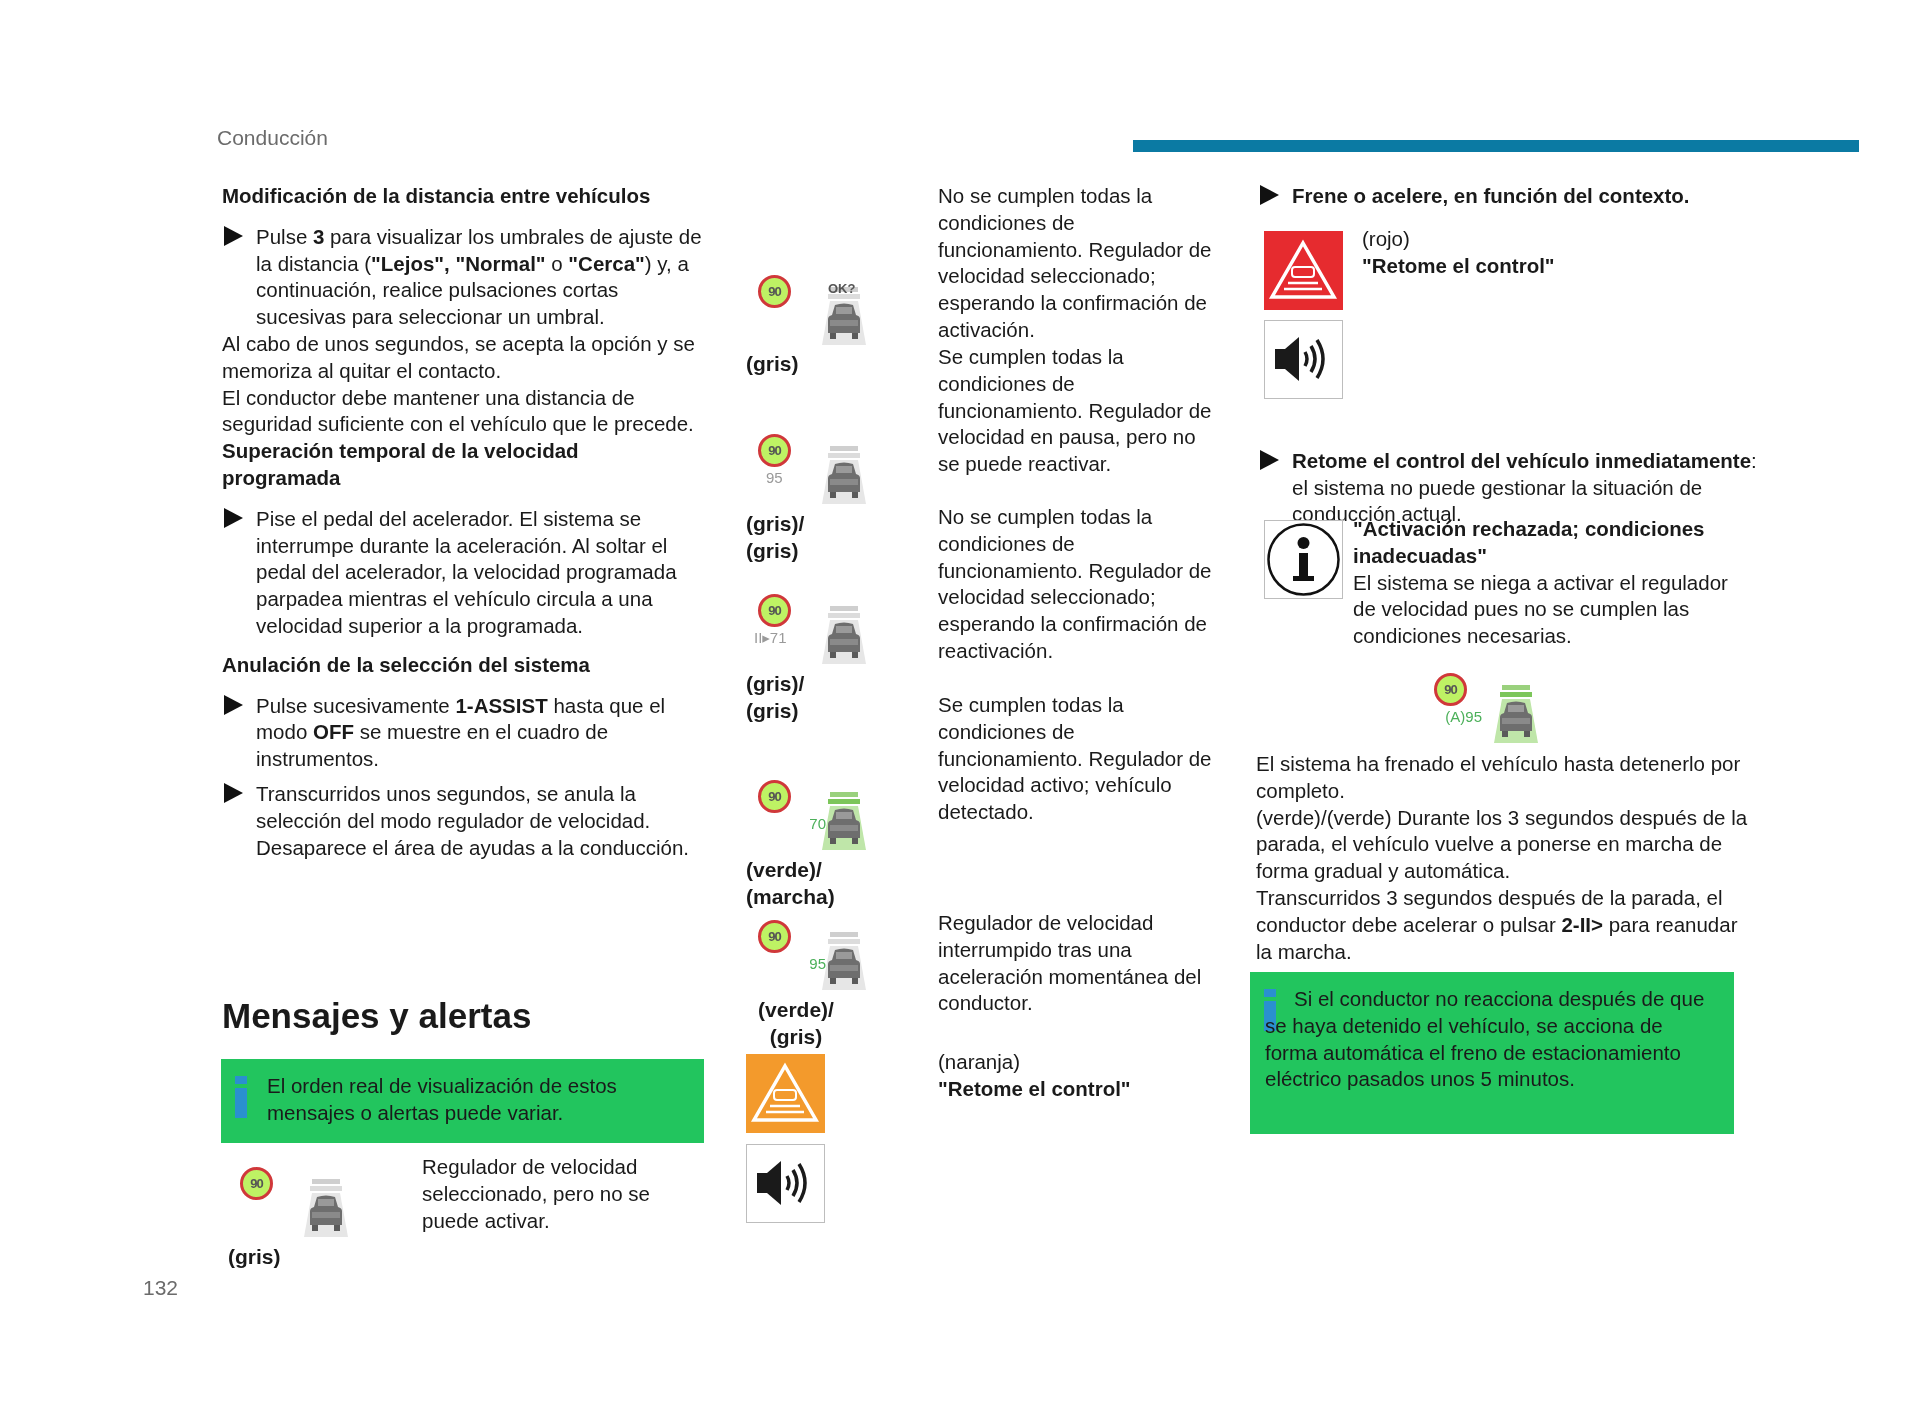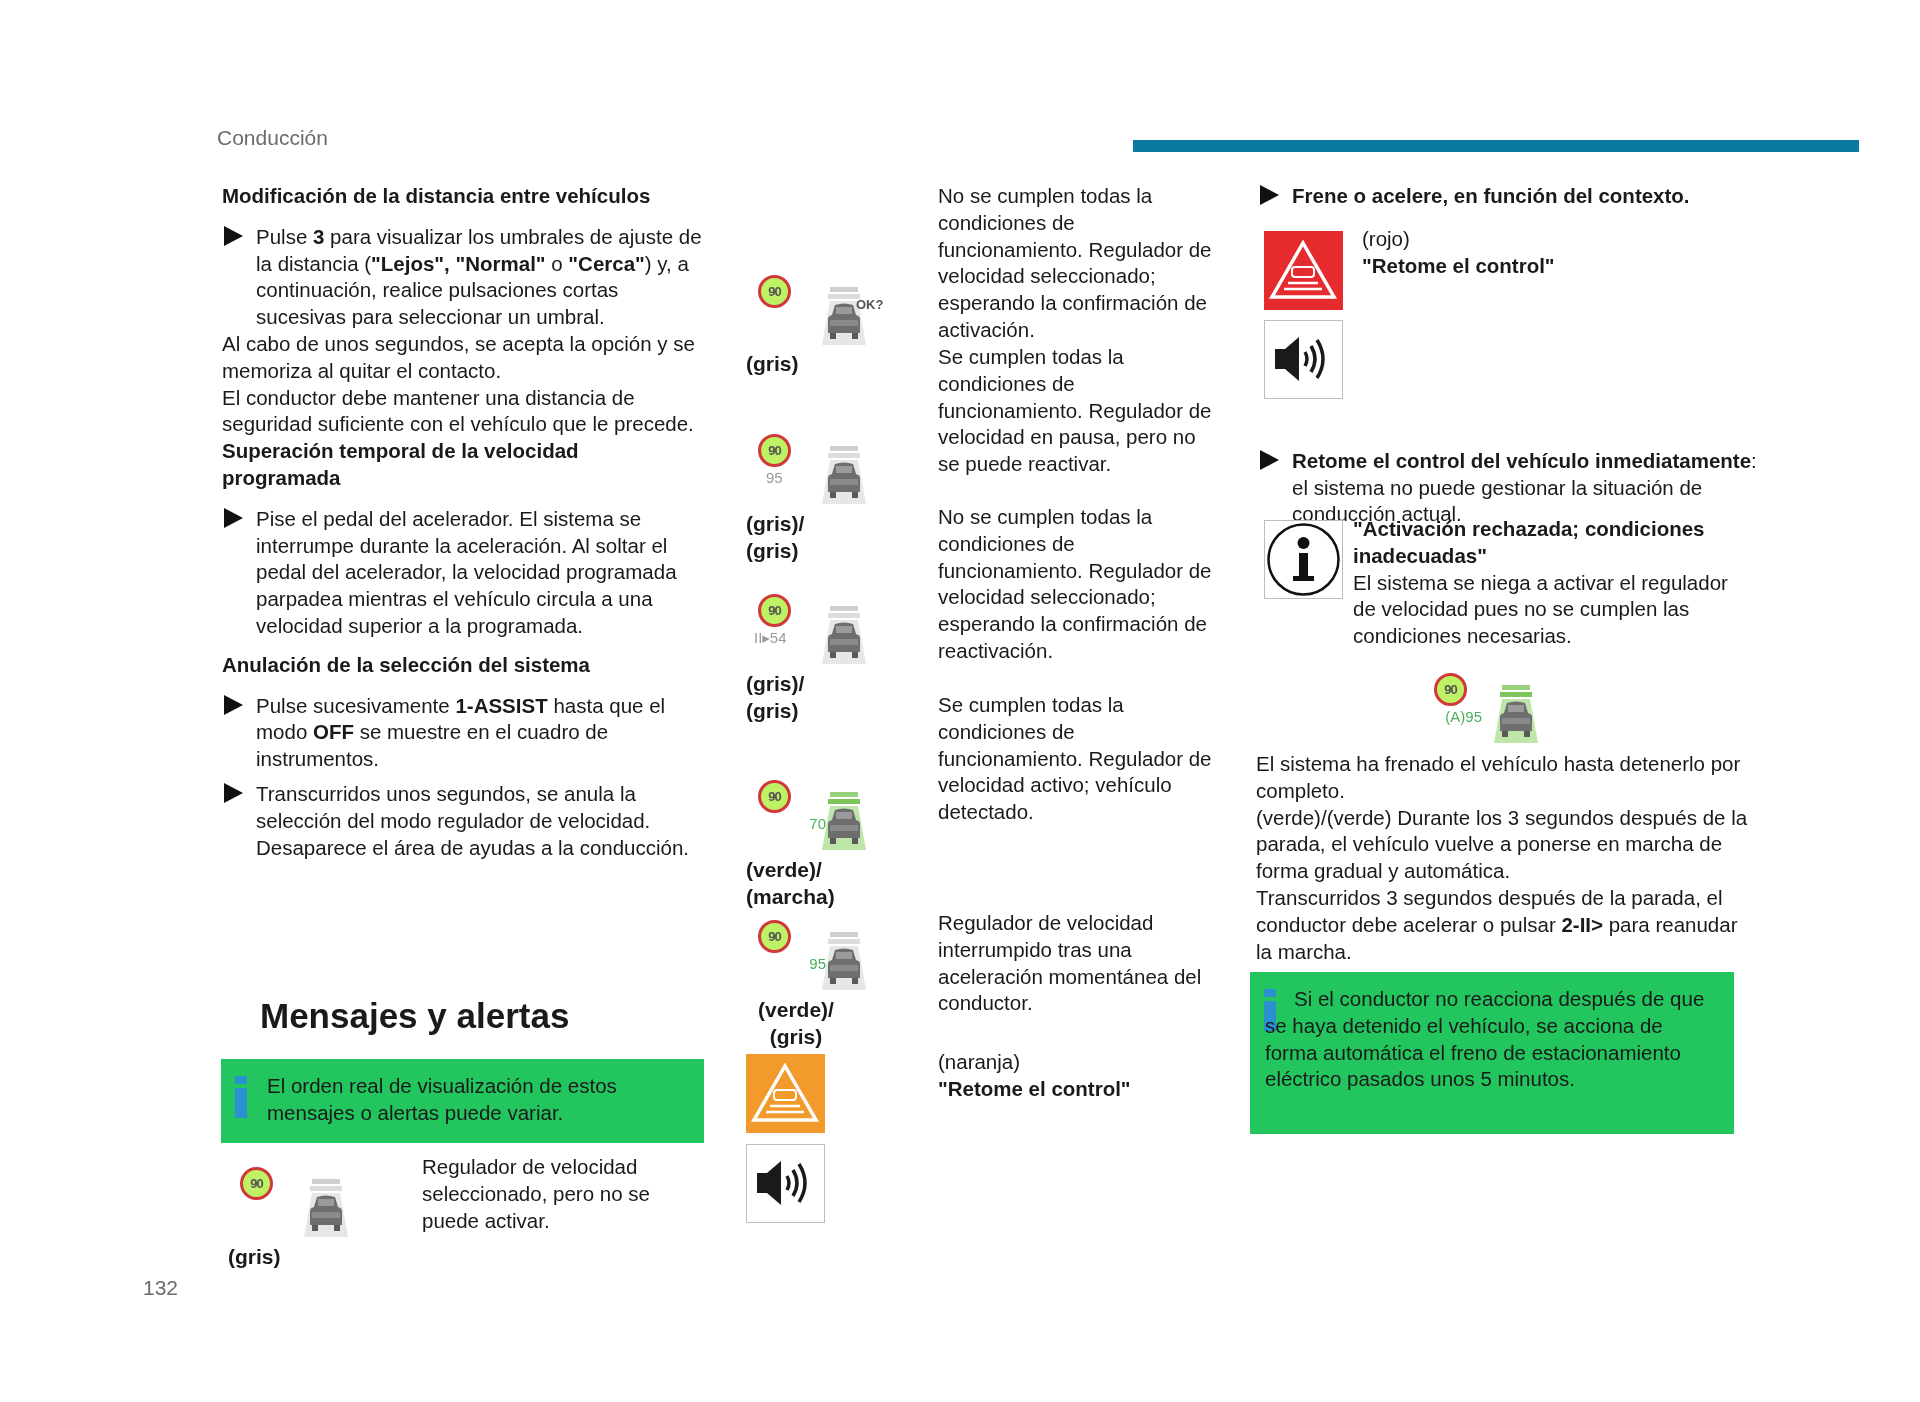--- a/index.html
+++ b/index.html
@@ -100,21 +100,21 @@
   <div class="txt bullet" style="margin-top:14px;">
     <span class="arrow"></span>
     <span>Pulse sucesivamente </span><b>1-ASSIST</b><span> hasta que el modo </span><b>OFF</b><span> se muestre en el cuadro de instrumentos.</span>
   </div>
   <div class="txt bullet" style="margin-top:8px;">
     <span class="arrow"></span>
     <span>Transcurridos unos segundos, se anula la selección del modo regulador de velocidad. Desaparece el área de ayudas a la conducción.</span>
   </div>
 </div>
 
-<div class="abs h2" style="left:222px; top:996px;margin-left:38px;">Mensajes y alertas</div>
+<div class="abs h2" style="left:222px; top:996px;">Mensajes y alertas</div>
 
 <div class="abs note" style="left:221px; top:1059px; width:483px; height:84px;">
   <div class="note-icon" style="left:14px; top:17px;">
       <div class="dot"></div>
       <div class="bar"></div>
     </div>
   <div class="txt" style="position:absolute; left:46px; top:14px; width:420px;">El orden real de visualización de estos mensajes o alertas puede variar.</div>
 </div>
 
 <div class="disp" style="left:240px; top:1167px;">
@@ -126,36 +126,36 @@
 <div class="abs lbl" style="left:228px; top:1243px;">(gris)</div>
 <div class="abs txt" style="left:422px; top:1154px; width:270px;">Regulador de velocidad seleccionado, pero no se puede activar.</div>
 
 <div class="abs page-num">132</div>
 
 <div class="disp" style="left:758px; top:275px;">
   <div class="sign">90</div>
   <svg class="car" viewBox="0 0 48 62">
       <use href="#car-grey"></use>
     </svg>
-  <div style="position:absolute; left:70px; top:22px; font-size:13px; color:#555; font-weight:bold;margin-left:28px;">OK?</div>
+  <div style="position:absolute; left:70px; top:6px; font-size:13px; color:#555; font-weight:bold;">OK?</div>
 </div>
 <div class="abs lbl" style="left:746px; top:350px;">(gris)</div>
 
 <div class="disp" style="left:758px; top:434px;">
   <div class="sign">90</div>
   <div class="sub" style="left:8px;">95</div>
   <svg class="car" viewBox="0 0 48 62">
       <use href="#car-grey"></use>
     </svg>
 </div>
 <div class="abs lbl" style="left:746px; top:510px; width:90px;">(gris)/ (gris)</div>
 
 <div class="disp" style="left:758px; top:594px;">
   <div class="sign">90</div>
-  <div class="sub" style="left:-4px;">II▸54</div>
+  <div class="sub" style="left:-4px;">II▸71</div>
   <svg class="car" viewBox="0 0 48 62">
       <use href="#car-grey"></use>
     </svg>
 </div>
 <div class="abs lbl" style="left:746px; top:670px; width:90px;">(gris)/ (gris)</div>
 
 <div class="disp" style="left:758px; top:780px;">
   <div class="sign">90</div>
   <div class="sub green" style="left:8px;">70</div>
   <svg class="car" viewBox="0 0 48 62">

